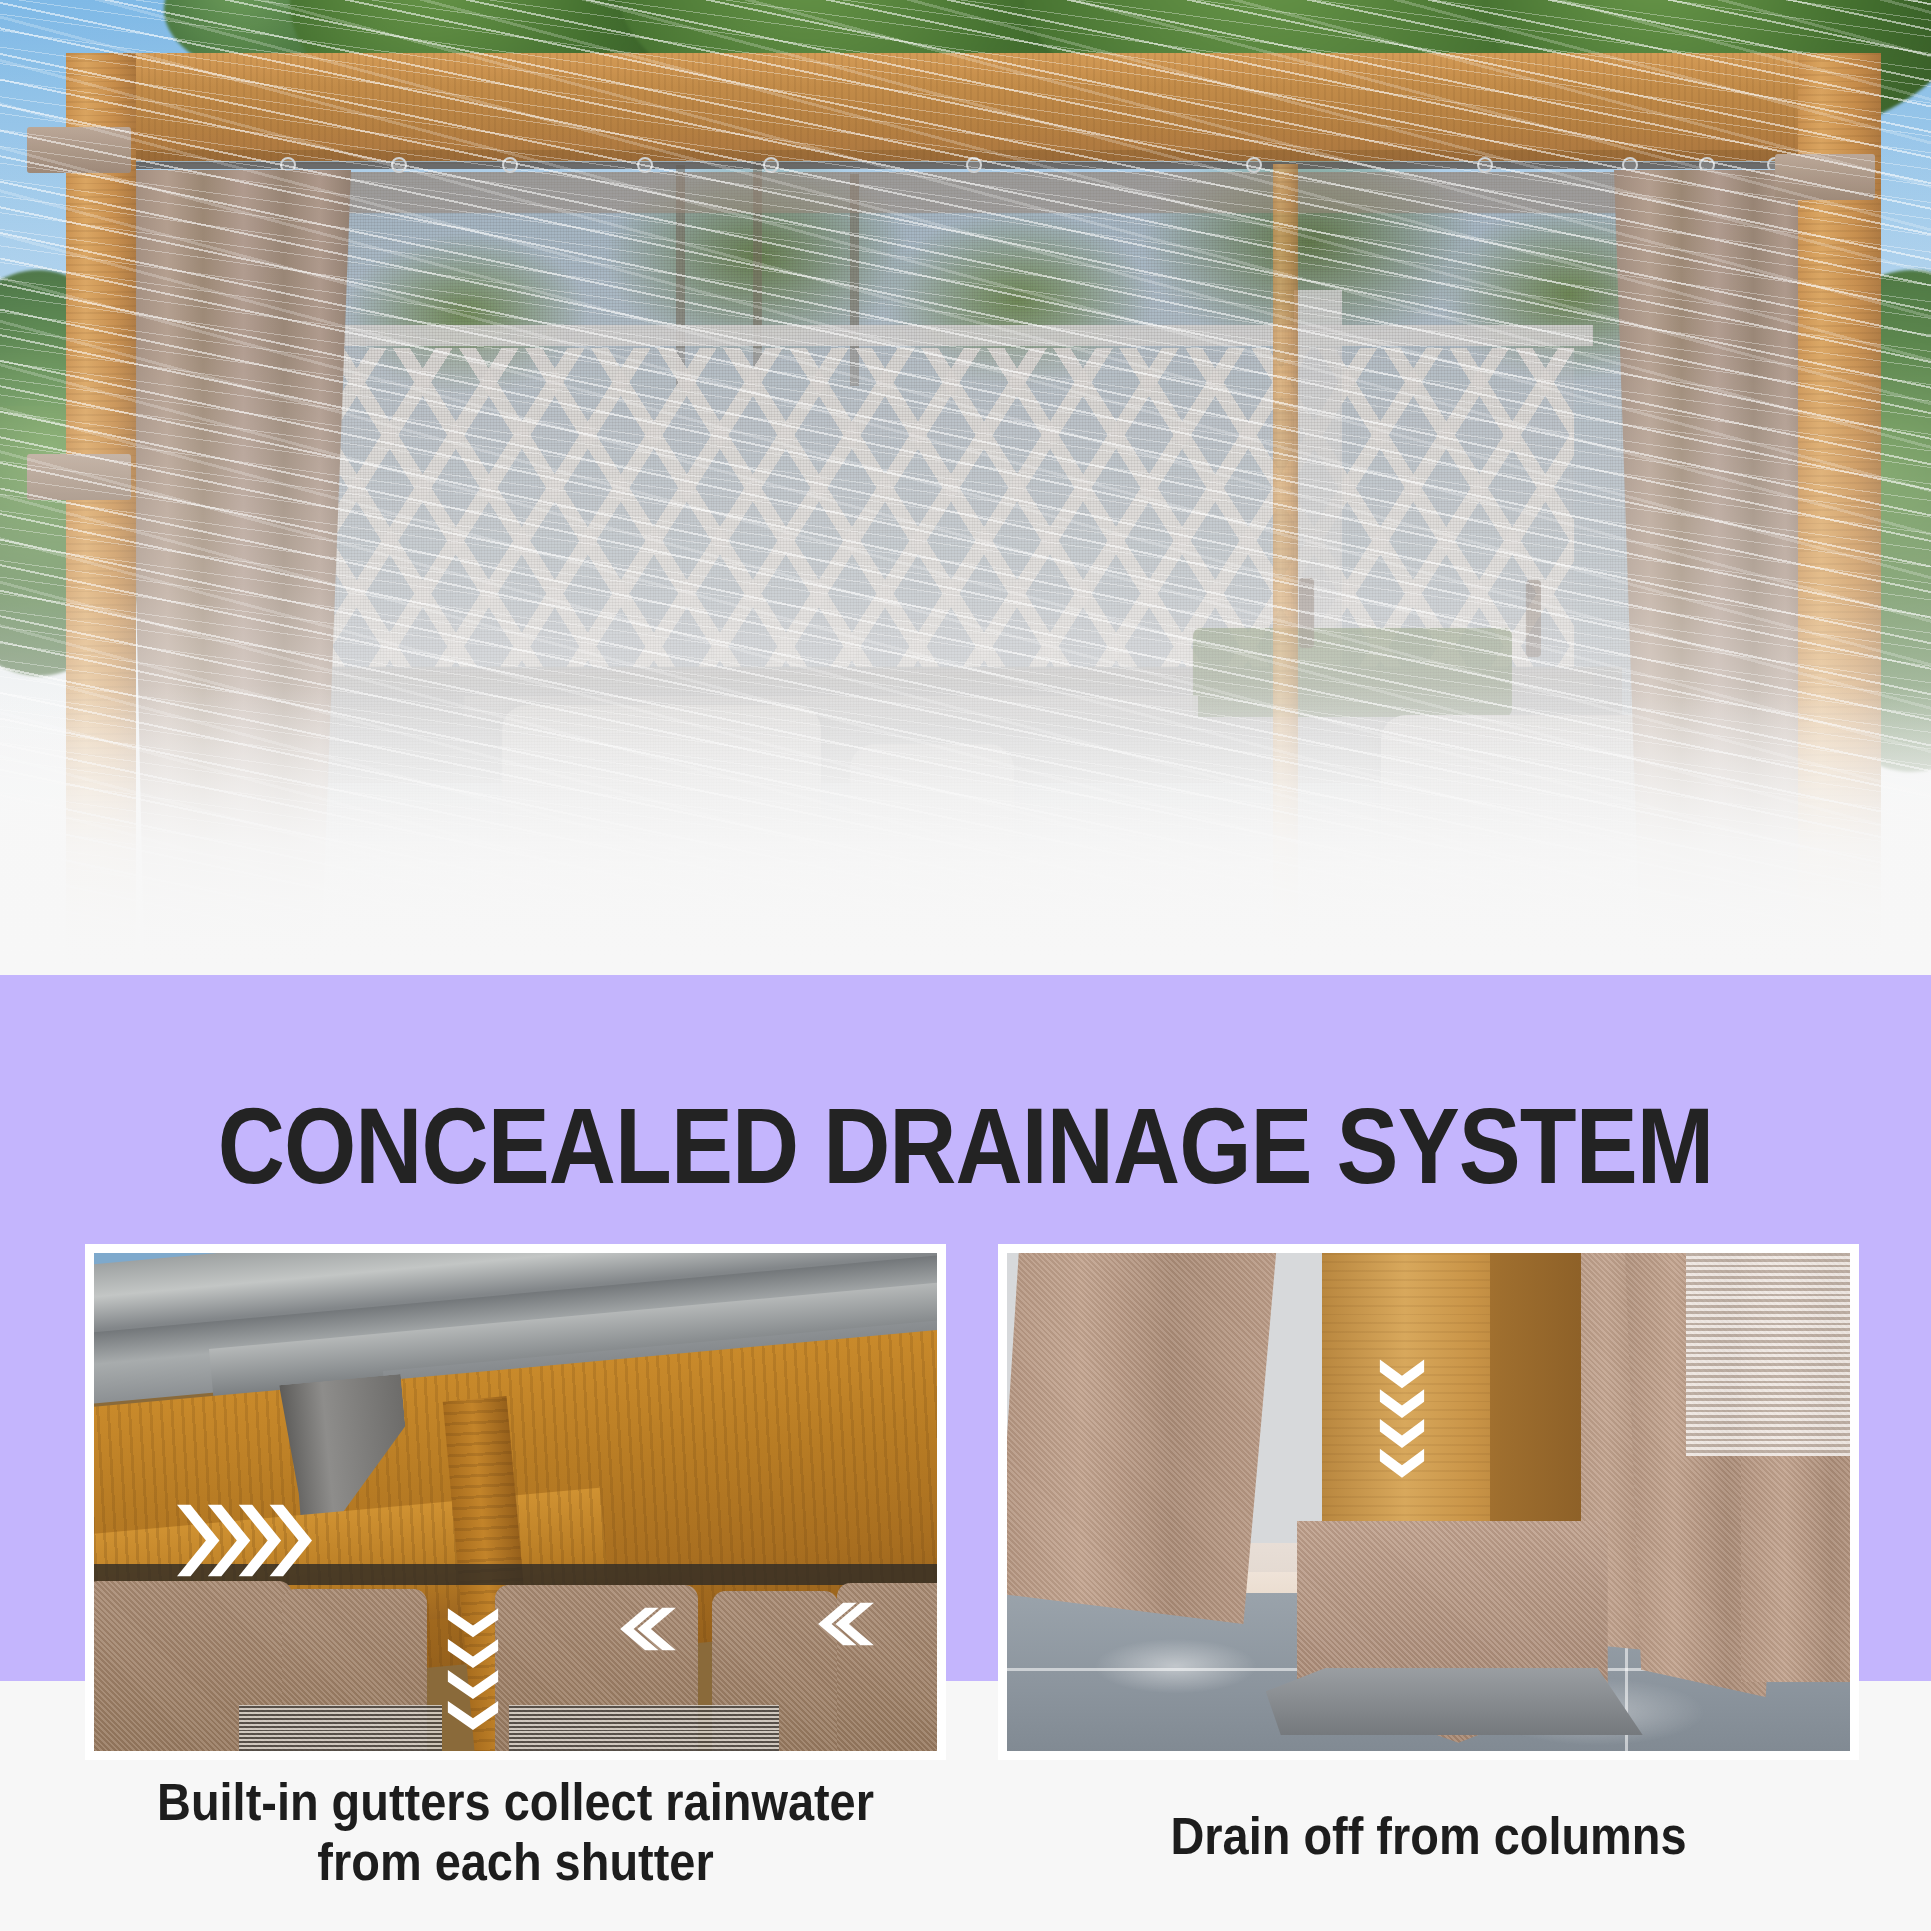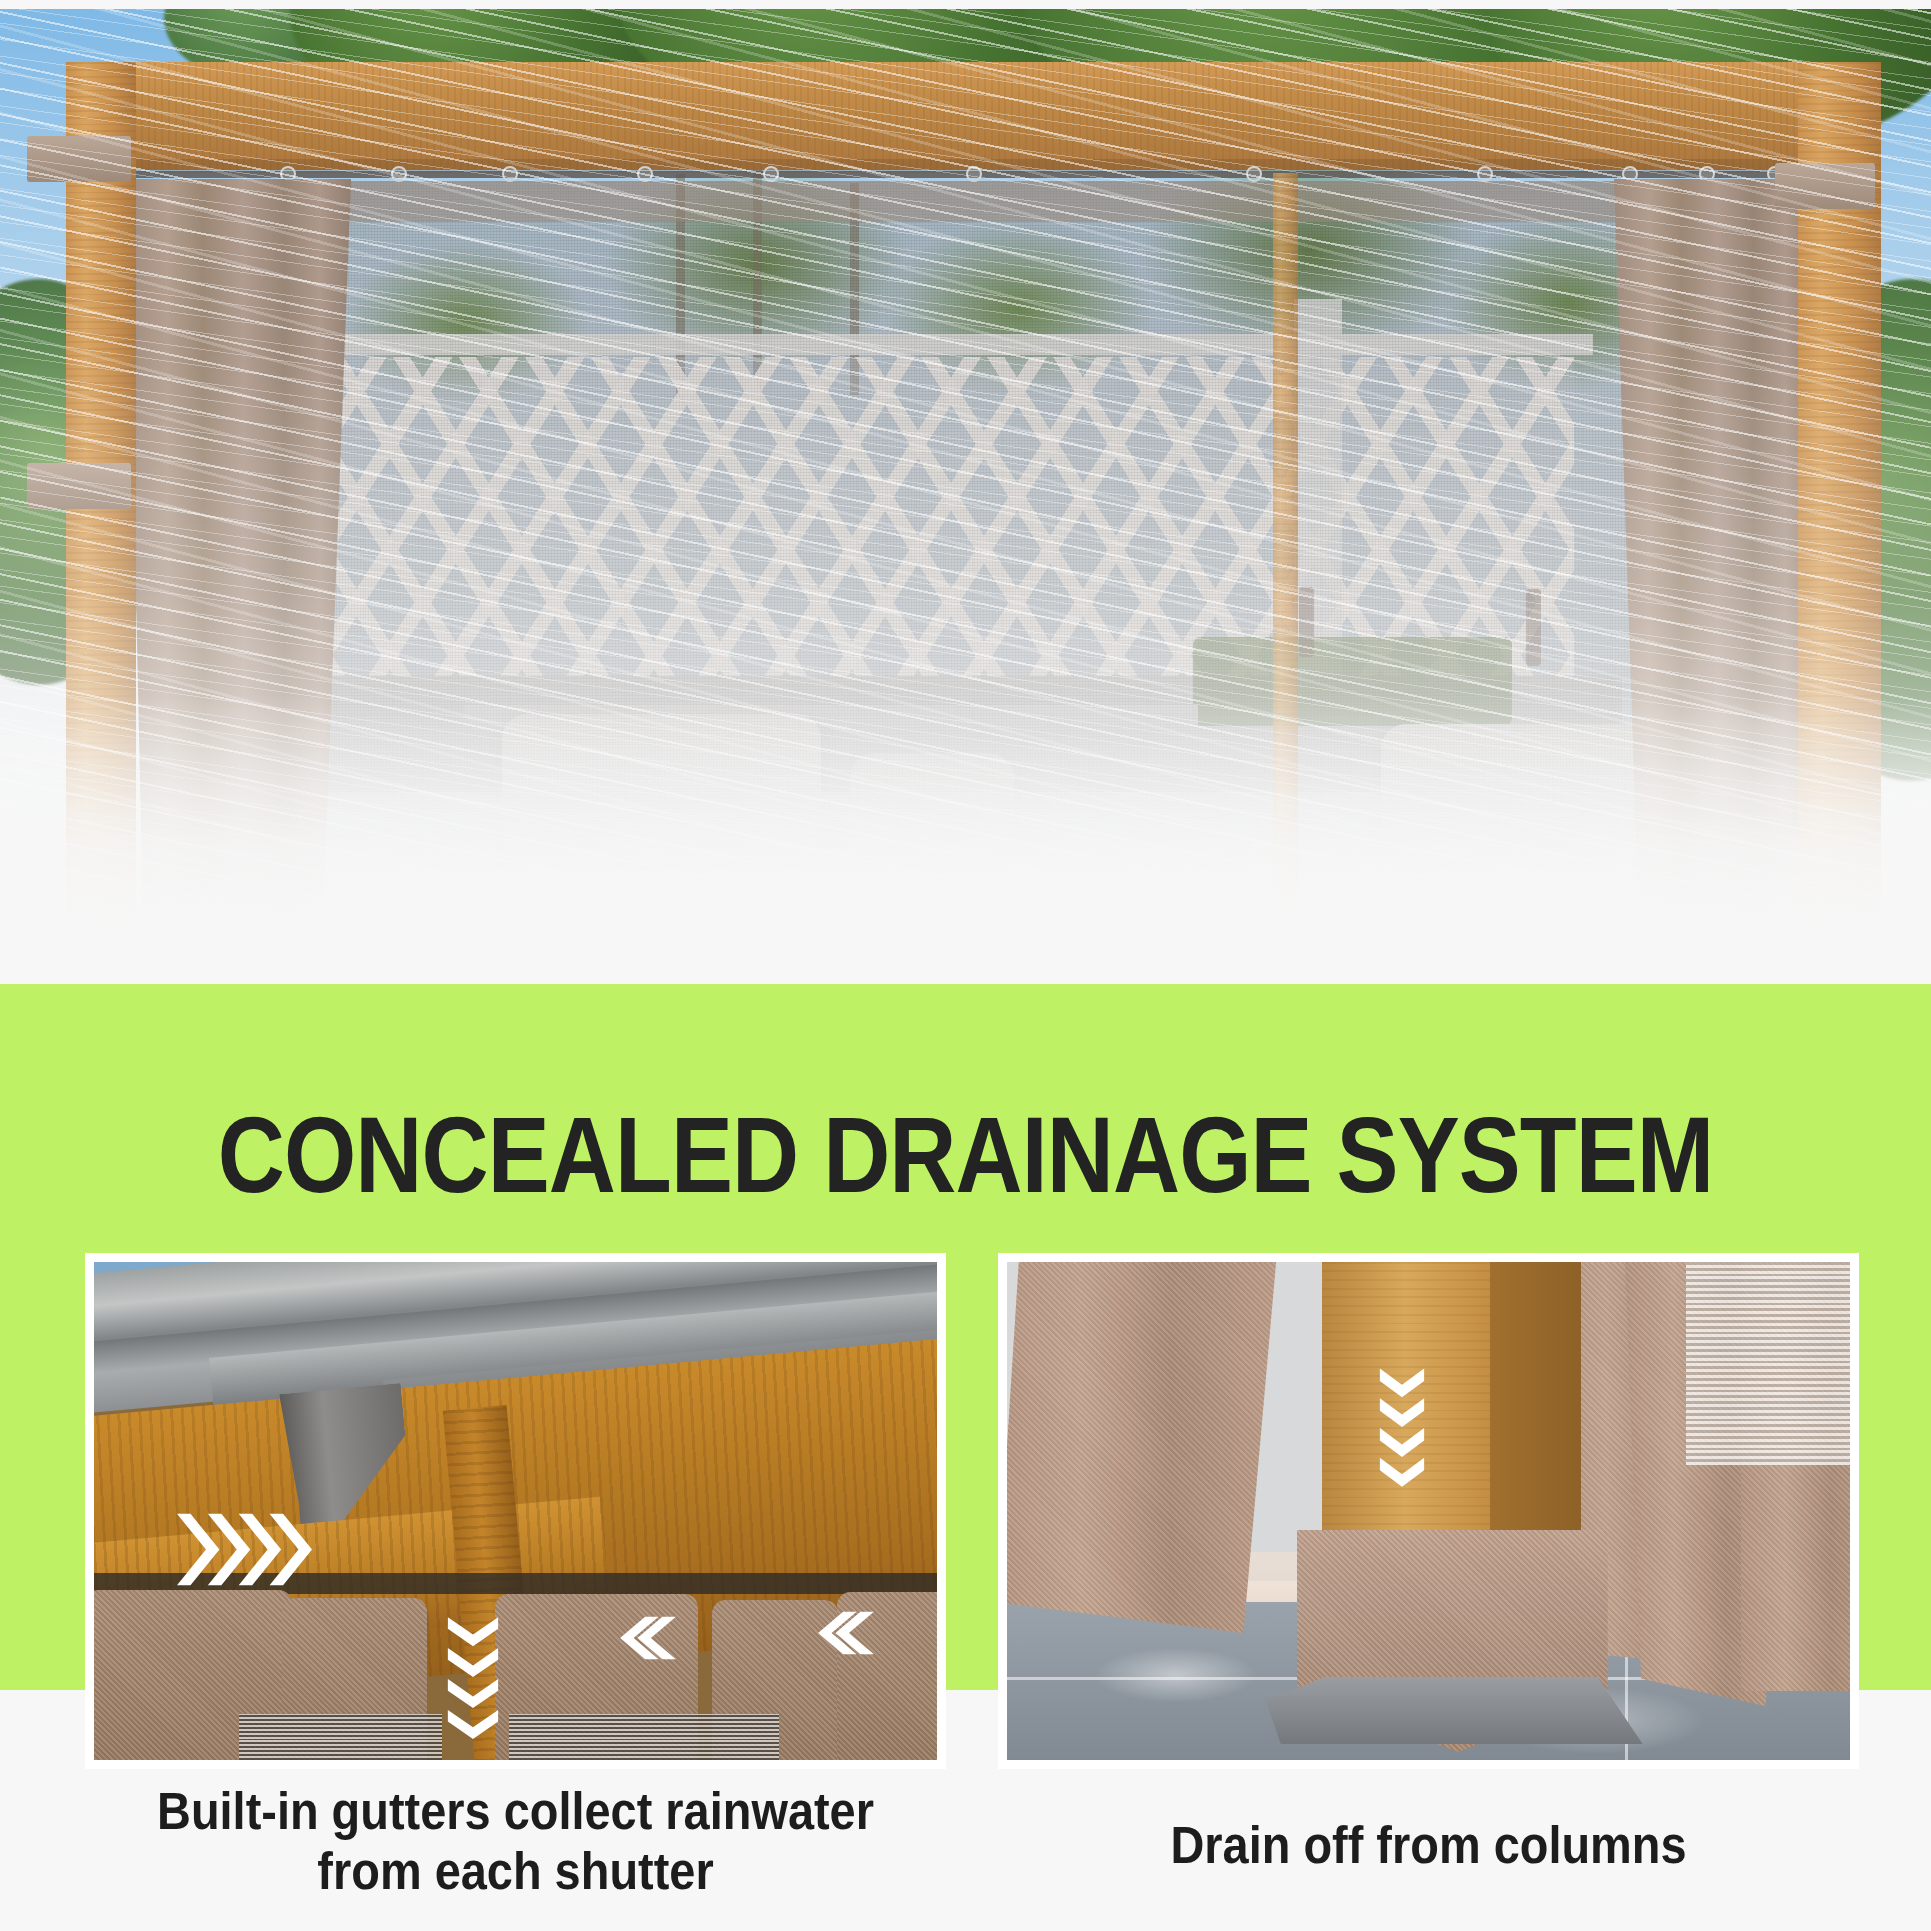--- a/index.html
+++ b/index.html
@@ -3,21 +3,21 @@
 <meta charset="utf-8">
 <style>
   * { box-sizing: border-box; margin: 0; padding: 0; }
   html, body { width: 1931px; height: 1931px; }
   body {
     font-family: "Liberation Sans", sans-serif;
     background: #f7f7f7;
     overflow: hidden;
   }
 
-  .page { position: relative; width: 1931px; height: 1681px; background: #bef264; margin-top: 9px; }
+  .page { position: relative; width: 1931px; height: 1681px; background: #c4b5fd; }
 
   
   .hero {
     position: absolute; left: 0; top: 0; width: 1931px; height: 975px;
     overflow: hidden;
     background: linear-gradient(180deg, #a9cdea 0%, #bcd9ef 18%, #cfe0ec 38%, #dfe5ea 60%, #eef0f1 82%, #f7f7f7 100%);
   }
 
   
   .sky {

